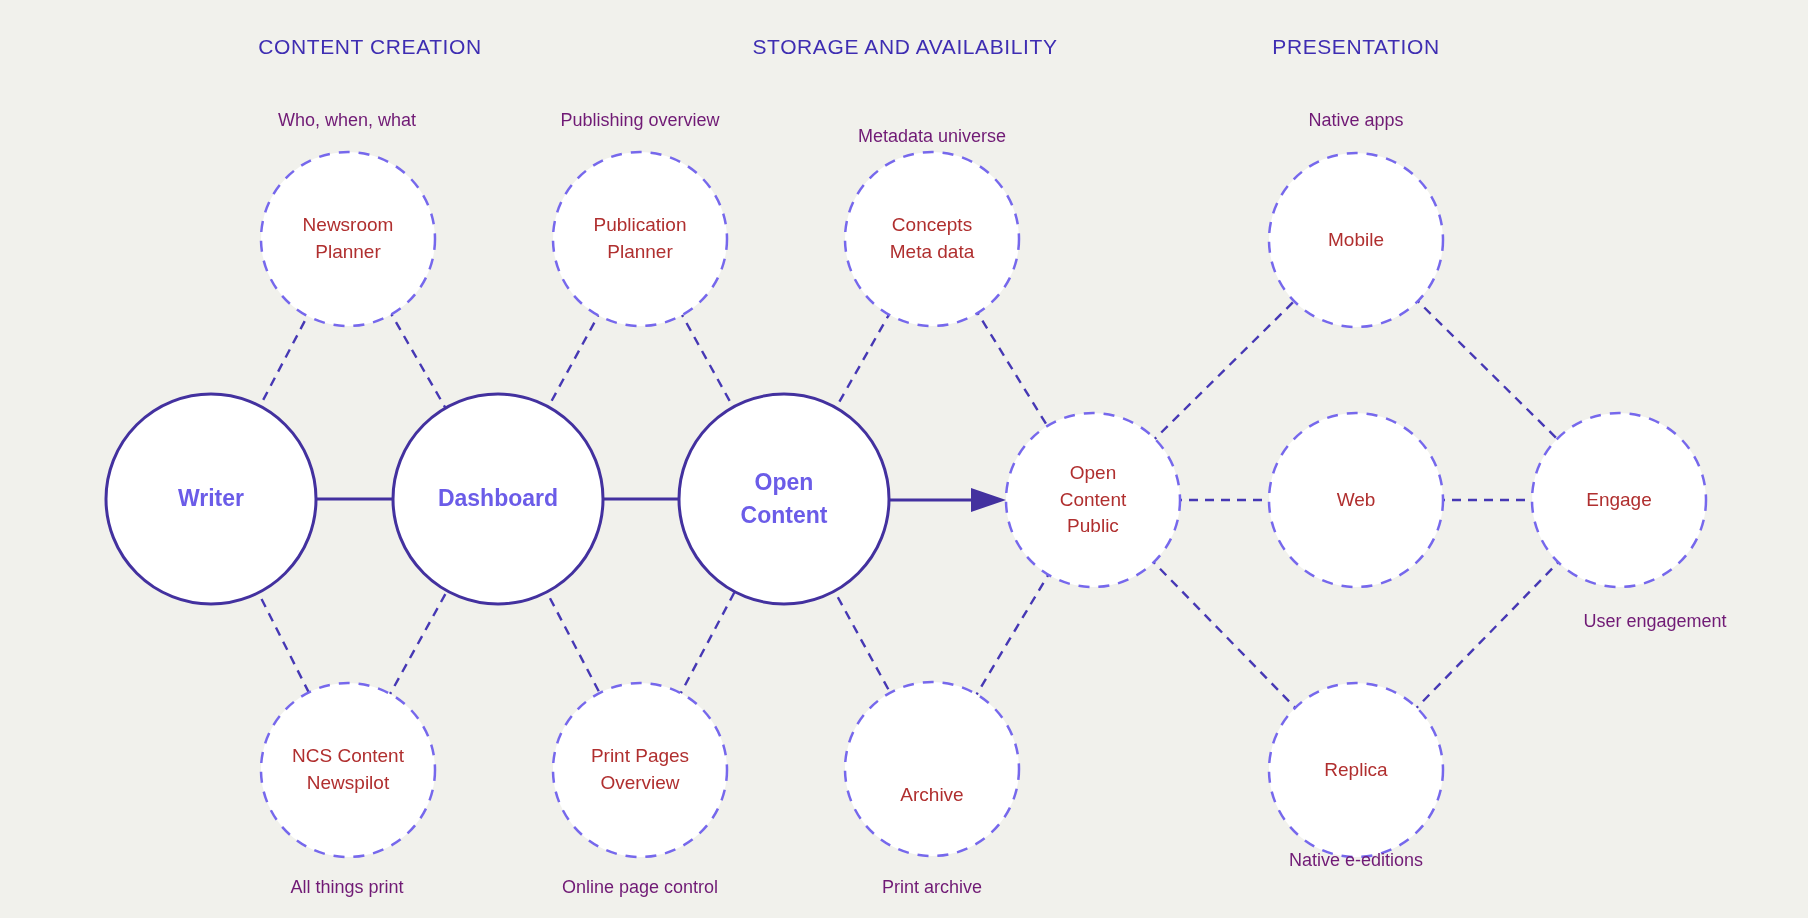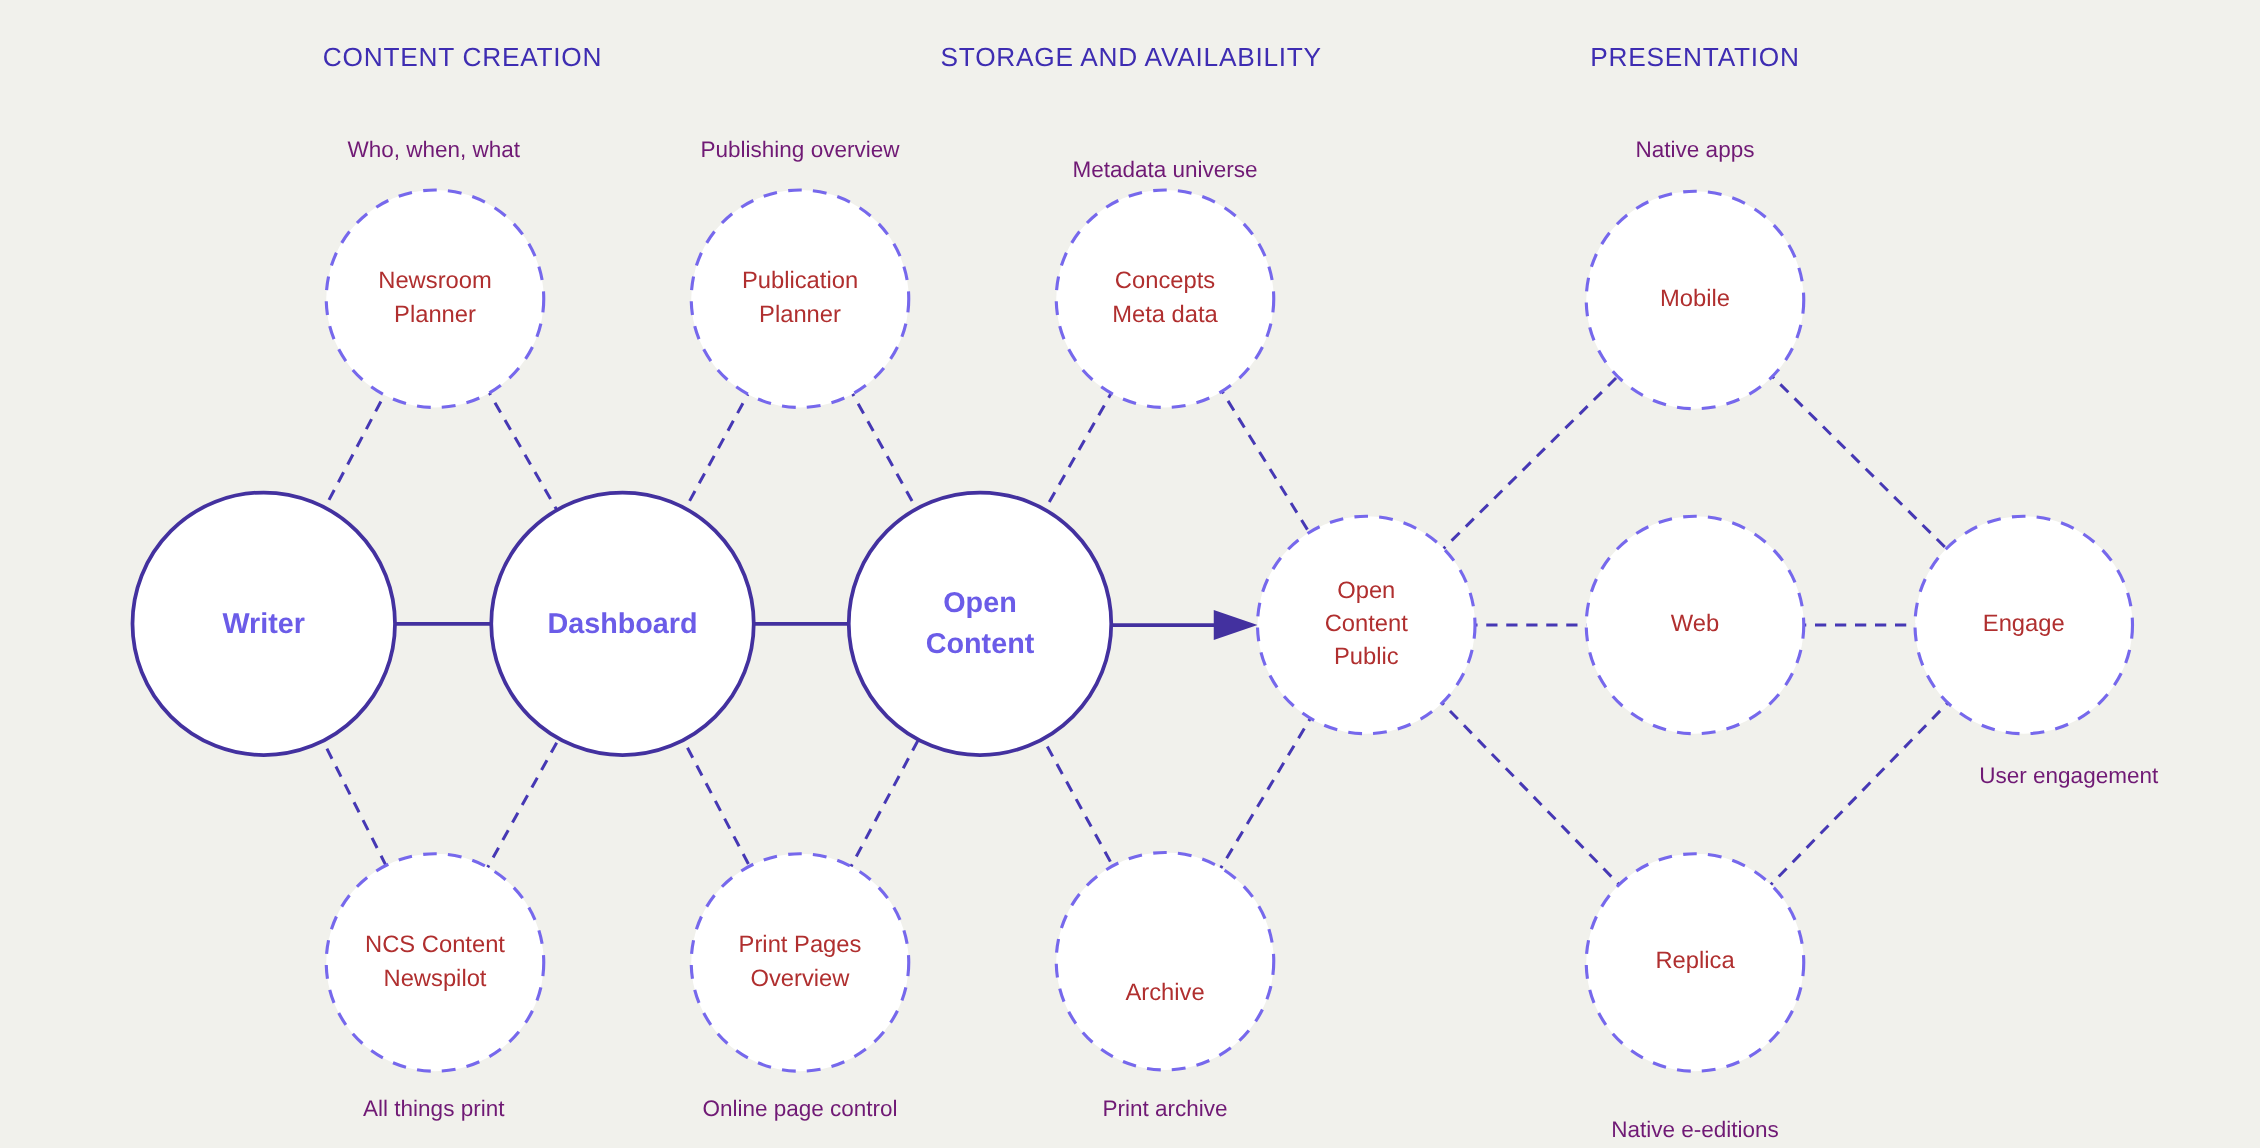--- a/index.html
+++ b/index.html
@@ -169,16 +169,16 @@
   <div class="txt node-label-sub" style="left:348px; top:770px;">NCS Content
 Newspilot</div>
   <div class="txt node-label-sub" style="left:640px; top:770px;">Print Pages
 Overview</div>
   <div class="txt node-label-sub" style="left:932px; top:769px;margin-top:26px;">Archive</div>
   <div class="txt node-label-sub" style="left:1356px; top:770px;">Replica</div>
 
   <div class="txt caption" style="left:347px; top:887px;">All things print</div>
   <div class="txt caption" style="left:640px; top:887px;">Online page control</div>
   <div class="txt caption" style="left:932px; top:887px;">Print archive</div>
-  <div class="txt caption" style="left:1356px; top:860px;margin-top:44px;">Native e-editions</div>
+  <div class="txt caption" style="left:1356px; top:860px;">Native e-editions</div>
   <div class="txt caption" style="left:1619px; top:621px;margin-left:36px;">User engagement</div>
 
 </div>
 
 </body></html>

